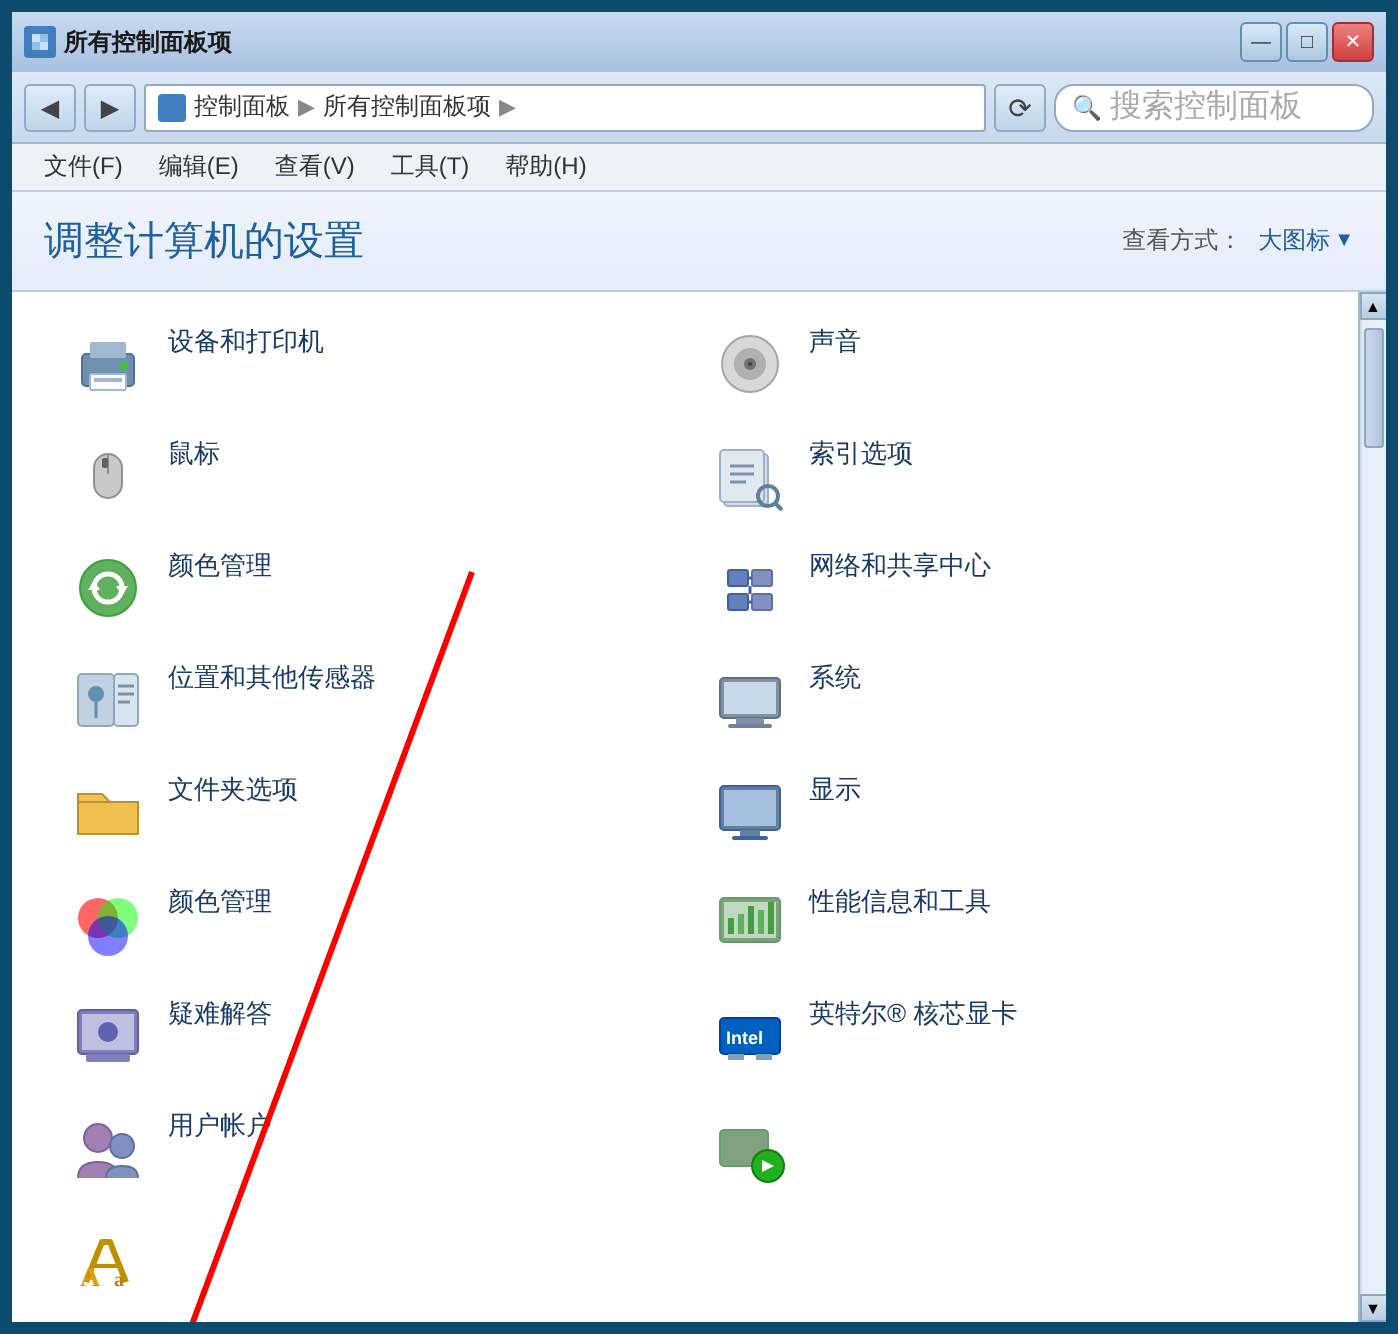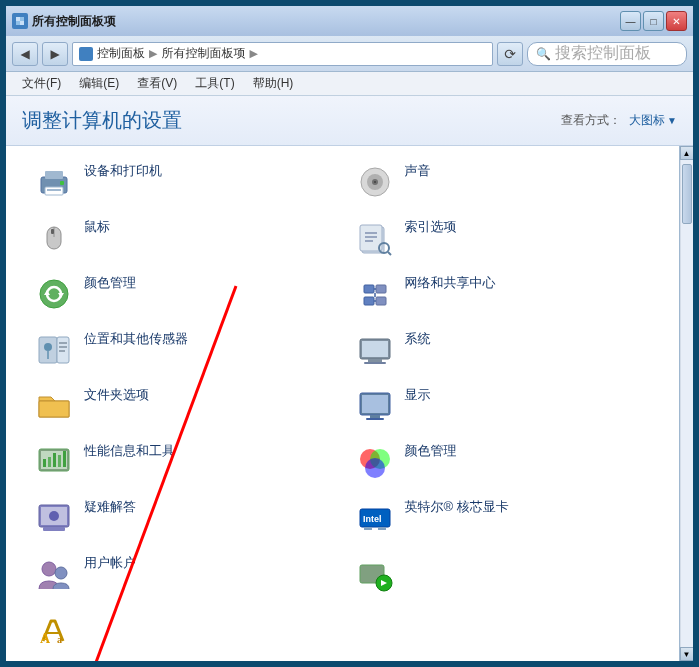--- a/index.html
+++ b/index.html
@@ -501,40 +501,40 @@
                 <rect x="14" y="28" width="10" height="3" fill="#6080a0"></rect>
                 <rect x="10" y="31" width="18" height="2" rx="1" fill="#4060a0"></rect>
               </svg>
             </div>
             <span class="item-label">显示</span>
           </div>
 
           <div class="grid-item">
             <div class="item-icon">
               <svg width="38" height="38" viewBox="0 0 38 38">
+                <circle cx="14" cy="16" r="10" fill="rgba(255,0,0,0.6)"></circle>
+                <circle cx="24" cy="16" r="10" fill="rgba(0,255,0,0.5)"></circle>
+                <circle cx="19" cy="25" r="10" fill="rgba(0,0,255,0.5)"></circle>
+              </svg>
+            </div>
+            <span class="item-label">颜色管理</span>
+          </div>
+          <div class="grid-item">
+            <div class="item-icon">
+              <svg width="38" height="38" viewBox="0 0 38 38">
                 <rect x="4" y="6" width="30" height="22" rx="2" fill="#80a080" stroke="#60a060" stroke-width="1"></rect>
                 <rect x="6" y="8" width="26" height="18" fill="#c0d8c0"></rect>
                 <rect x="8" y="16" width="3" height="8" fill="#40a040"></rect>
                 <rect x="13" y="14" width="3" height="10" fill="#60b060"></rect>
                 <rect x="18" y="10" width="3" height="14" fill="#40a040"></rect>
                 <rect x="23" y="12" width="3" height="12" fill="#60b060"></rect>
                 <rect x="28" y="8" width="3" height="16" fill="#40a040"></rect>
               </svg>
             </div>
             <span class="item-label">性能信息和工具</span>
-          </div>
-          <div class="grid-item">
-            <div class="item-icon">
-              <svg width="38" height="38" viewBox="0 0 38 38">
-                <circle cx="14" cy="16" r="10" fill="rgba(255,0,0,0.6)"></circle>
-                <circle cx="24" cy="16" r="10" fill="rgba(0,255,0,0.5)"></circle>
-                <circle cx="19" cy="25" r="10" fill="rgba(0,0,255,0.5)"></circle>
-              </svg>
-            </div>
-            <span class="item-label">颜色管理</span>
           </div>
 
           <div class="grid-item">
             <div class="item-icon">
               <svg width="38" height="38" viewBox="0 0 38 38">
                 <rect x="4" y="6" width="30" height="22" rx="2" fill="#8080c0" stroke="#6060a0" stroke-width="1"></rect>
                 <rect x="6" y="8" width="26" height="18" fill="#c0c0e0"></rect>
                 <circle cx="19" cy="17" r="5" fill="#6060b0"></circle>
                 <rect x="8" y="28" width="22" height="4" rx="1" fill="#8080c0"></rect>
               </svg>

